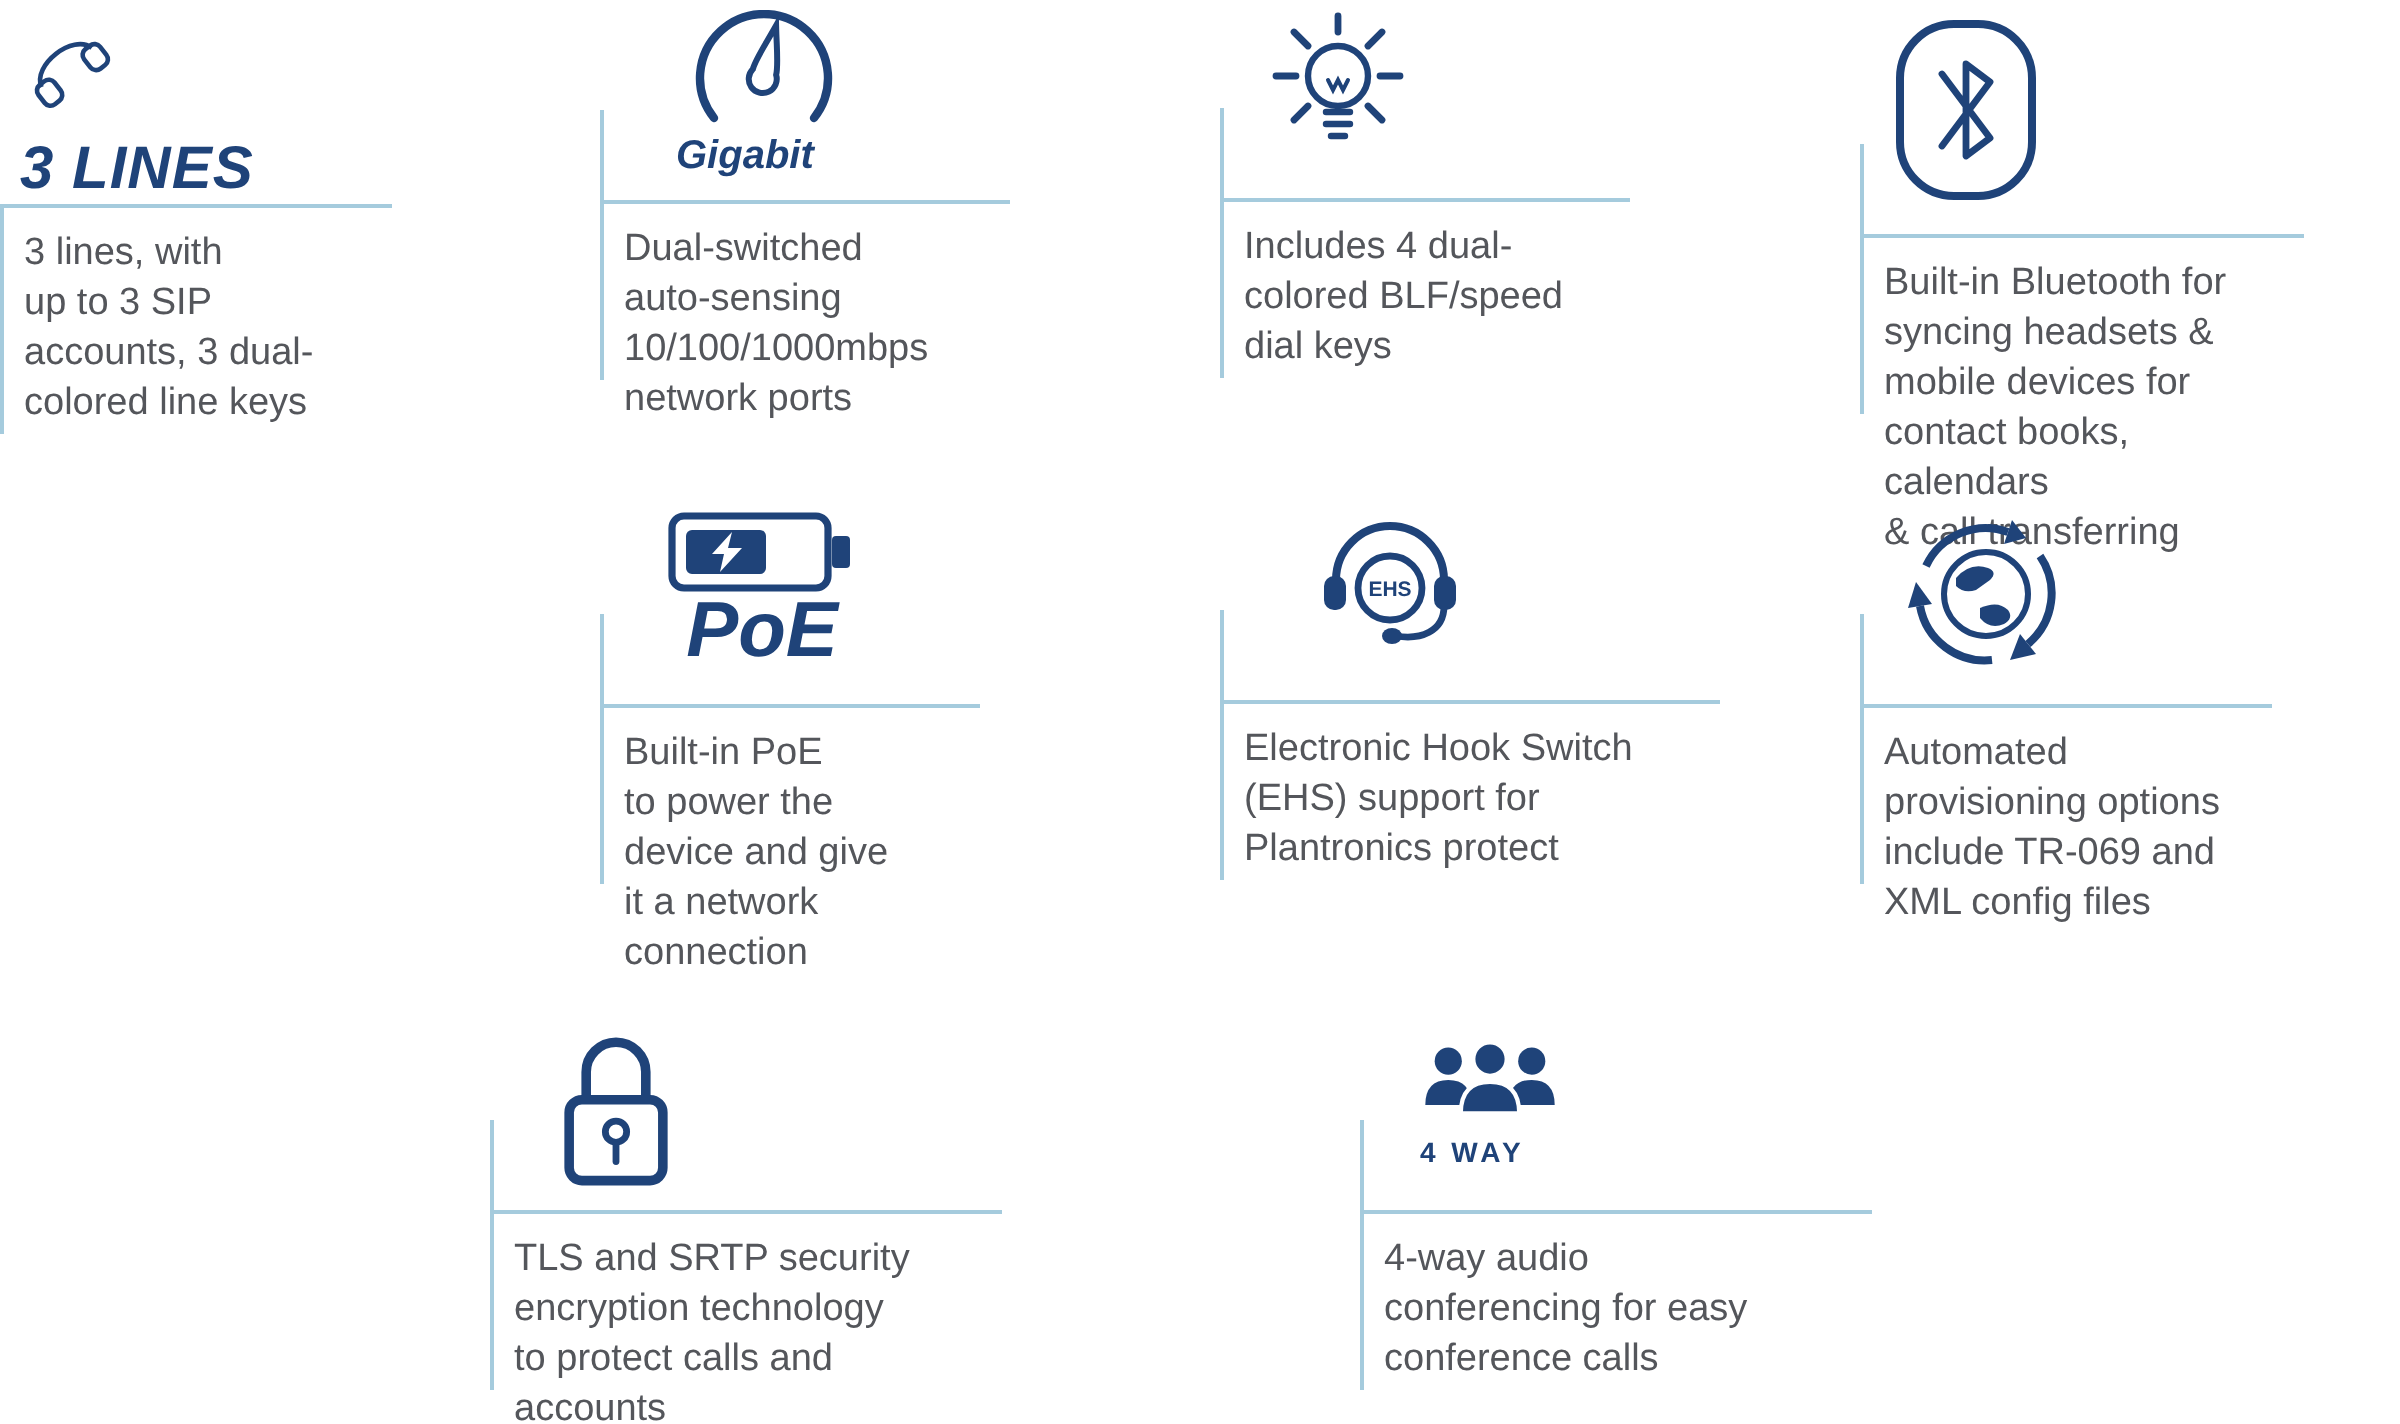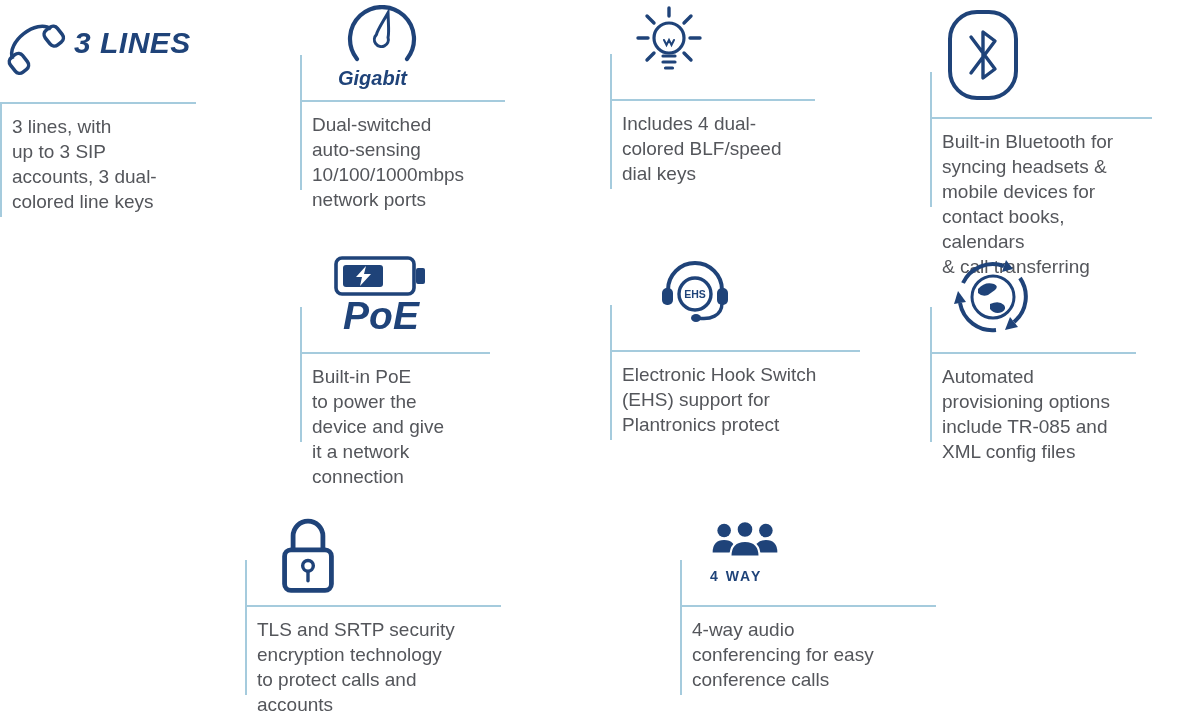--- a/index.html
+++ b/index.html
@@ -1,19 +1,19 @@
 <!DOCTYPE html>
 <html><head>
 <meta charset="utf-8">
 <style>
   html,body{margin:0;padding:0;background:#fff;}
   .canvas{position:relative;width:1200px;height:712px;overflow:hidden;background:#fff;
           font-family:"Liberation Sans",sans-serif;}
   .card{position:absolute;}
-  .icon-area{height:var(--ih);box-sizing:border-box;display:flex;align-items:flex-start;}
+  .icon-area{height:var(--ih);box-sizing:border-box;display:flex;align-items:flex-start;flex-direction:column;}
   .hline{height:2px;background:#a5cbdd;width:100%;}
   .vline{position:absolute;left:0;top:calc(var(--ih) - 45px);width:2px;height:135px;background:#a5cbdd;}
   .edge .vline{top:var(--ih);height:115px;}
   .desc{margin:0;padding:10px 6px 0 12px;font-size:19px;line-height:25px;color:#54565b;white-space:pre-line;}
   .big-label{font-style:italic;font-weight:bold;color:#1f4379;}
   .label-3lines{font-size:30px;letter-spacing:.5px;margin-left:6px;margin-top:12px;}
   .label-gigabit{font-size:20px;display:block;text-align:left;margin-top:2px;}
   .label-poe{font-size:39px;display:block;text-align:center;line-height:36px;}
   .label-4way{display:block;font-weight:bold;color:#1f4379;font-size:14px;letter-spacing:2px;margin-top:3px;}
   .stack{display:flex;flex-direction:column;}
@@ -154,21 +154,21 @@
         </g>
         <polygon points="65,17 58,8 54,20" fill="#1f4379"></polygon>
         <polygon points="57,78 70,75 62,65" fill="#1f4379"></polygon>
         <polygon points="10,39 6,52 18,50" fill="#1f4379"></polygon>
       </svg>
     </div>
     <div class="hline"></div>
     <div class="vline"></div>
     <p class="desc">Automated
 provisioning options
-include TR-085 and
+include TR-069 and
 XML config files</p>
   </section>
 
   <section class="card" style="left:245px;top:503px;width:256px;--ih:102px">
     <div class="icon-area" style="padding:6px 0 0 30px">
       <svg width="66" height="86" viewBox="0 0 62 80">
         <path d="M17 38 V25 A14 14 0 0 1 45 25 V38" fill="none" stroke="#1f4379" stroke-width="4.5"></path>
         <rect x="9" y="38" width="44" height="38" rx="6" fill="none" stroke="#1f4379" stroke-width="4.5"></rect>
         <circle cx="31" cy="53" r="5" fill="none" stroke="#1f4379" stroke-width="3.2"></circle>
         <path d="M31 59 V67" stroke="#1f4379" stroke-width="3.2" stroke-linecap="round"></path>

